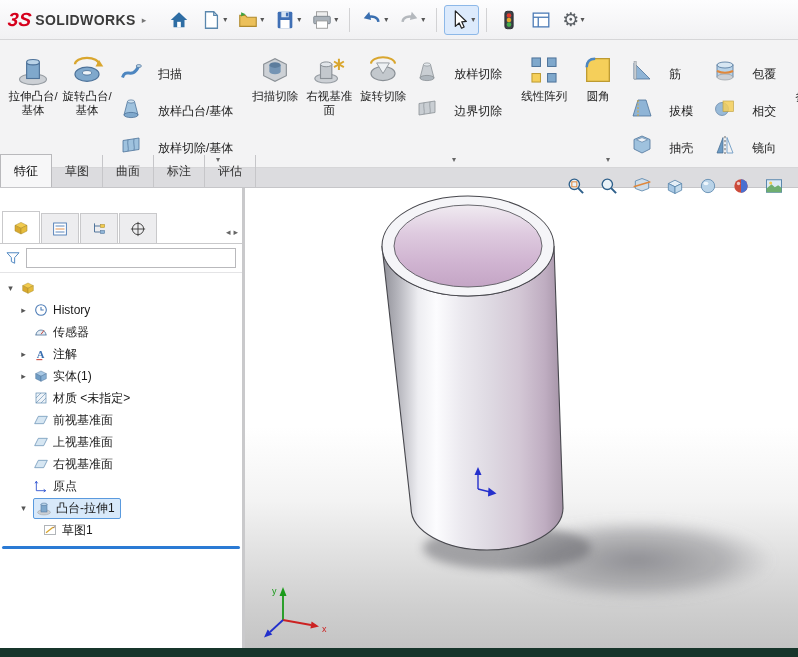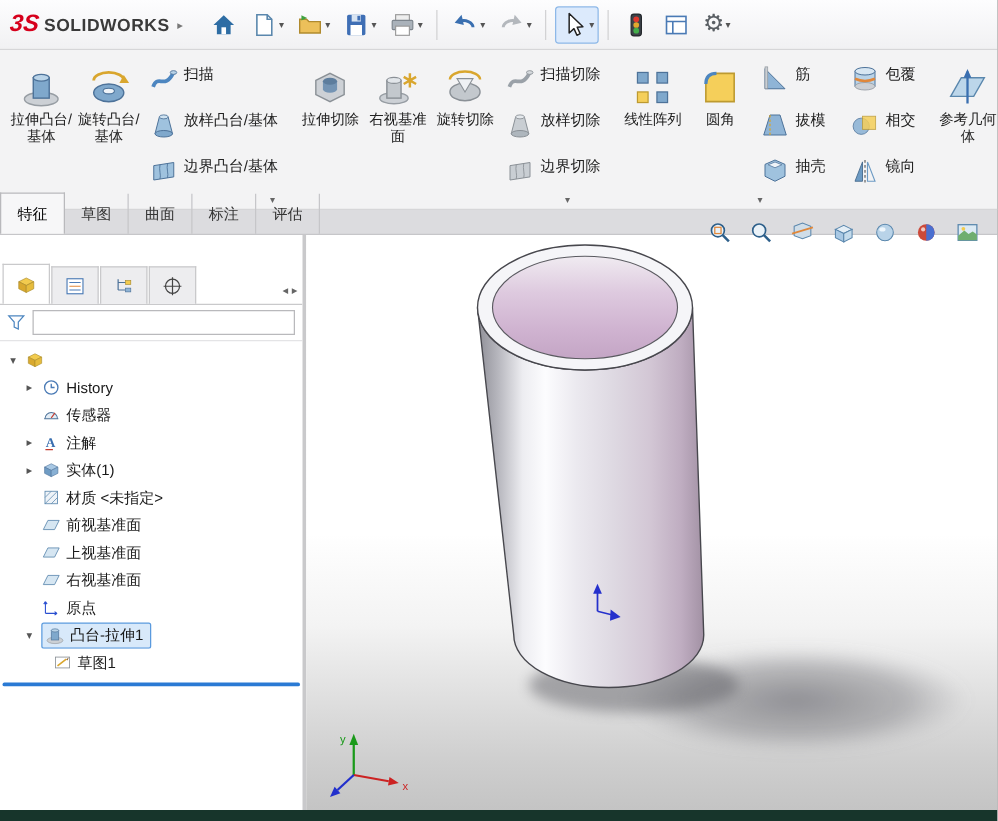--- a/index.html
+++ b/index.html
@@ -28,21 +28,21 @@
 
 .ribbon{position:absolute;left:0;top:40px;width:798px;height:128px;background:#f3f3f4;
   border-bottom:1px solid #d6d6d8;display:flex;align-items:flex-start;padding:6px 4px 0 6px}
 .rgroup{display:flex;align-items:flex-start}
 .rsep{width:1px;height:112px;background:#d9d9db;margin:2px 5px 0 5px}
 .rbig{width:54px;display:flex;flex-direction:column;align-items:center;text-align:center;
   padding:2px 0;border:1px solid transparent;border-radius:3px;cursor:default}
 .rbig svg{width:34px;height:34px;margin:4px 0 3px 0}
 .rlabel{font-size:11.5px;line-height:1.2;color:#222}
 .rcol{display:flex;flex-direction:column;gap:3px;padding-top:4px}
-.rsmall{display:flex;align-items:flex-start;gap:4px;height:34px;padding:0 4px;white-space:nowrap;
+.rsmall{display:flex;align-items:flex-end;gap:15px;height:34px;padding:0 4px;white-space:nowrap;
   border:1px solid transparent;border-radius:3px}
 .rsmall svg{width:24px;height:24px;flex:none}
 .rfly{position:absolute;bottom:3px;font-size:8px;color:#666}
 
 
 .tabbar{position:absolute;left:0;top:168px;width:798px;height:20px;background:#dcdcdf;
   border-bottom:1px solid #c6c6c9;display:flex;align-items:flex-end}
 .tab{height:20px;display:flex;align-items:center;padding:16px 13px;font-size:12px;color:#333;
   border-right:1px solid #c6c6c9}
 .tab.active{background:#f7f7f8;border:1px solid #b9b9bc;border-bottom:none;color:#000}
@@ -419,52 +419,46 @@
         <div class="rsmall">
             <svg>
               <use href="#r-loft"></use>
             </svg>
             <span>放样凸台/基体</span>
           </div>
         <div class="rsmall">
             <svg>
               <use href="#r-boundary"></use>
             </svg>
-            <span>边界凸台/基体</span>
+            <span>放样切除/基体</span>
           </div>
       </div>
     </div>
     <div class="rsep"></div>
 
     <div class="rgroup">
       <div class="rbig">
         <svg>
             <use href="#r-cutext"></use>
           </svg>
-        <span class="rlabel">拉伸切除</span>
+        <span class="rlabel">扫描切除</span>
       </div>
       <div class="rbig">
         <svg>
             <use href="#r-holewiz"></use>
           </svg>
         <span class="rlabel">右视基准面</span>
       </div>
       <div class="rbig">
         <svg>
             <use href="#r-revcut"></use>
           </svg>
         <span class="rlabel">旋转切除</span>
       </div>
       <div class="rcol">
-        <div class="rsmall">
-            <svg>
-              <use href="#r-sweepcut"></use>
-            </svg>
-            <span>扫描切除</span>
-          </div>
         <div class="rsmall">
             <svg>
               <use href="#r-loftcut"></use>
             </svg>
             <span>放样切除</span>
           </div>
         <div class="rsmall">
             <svg>
               <use href="#r-boundcut"></use>
             </svg>

